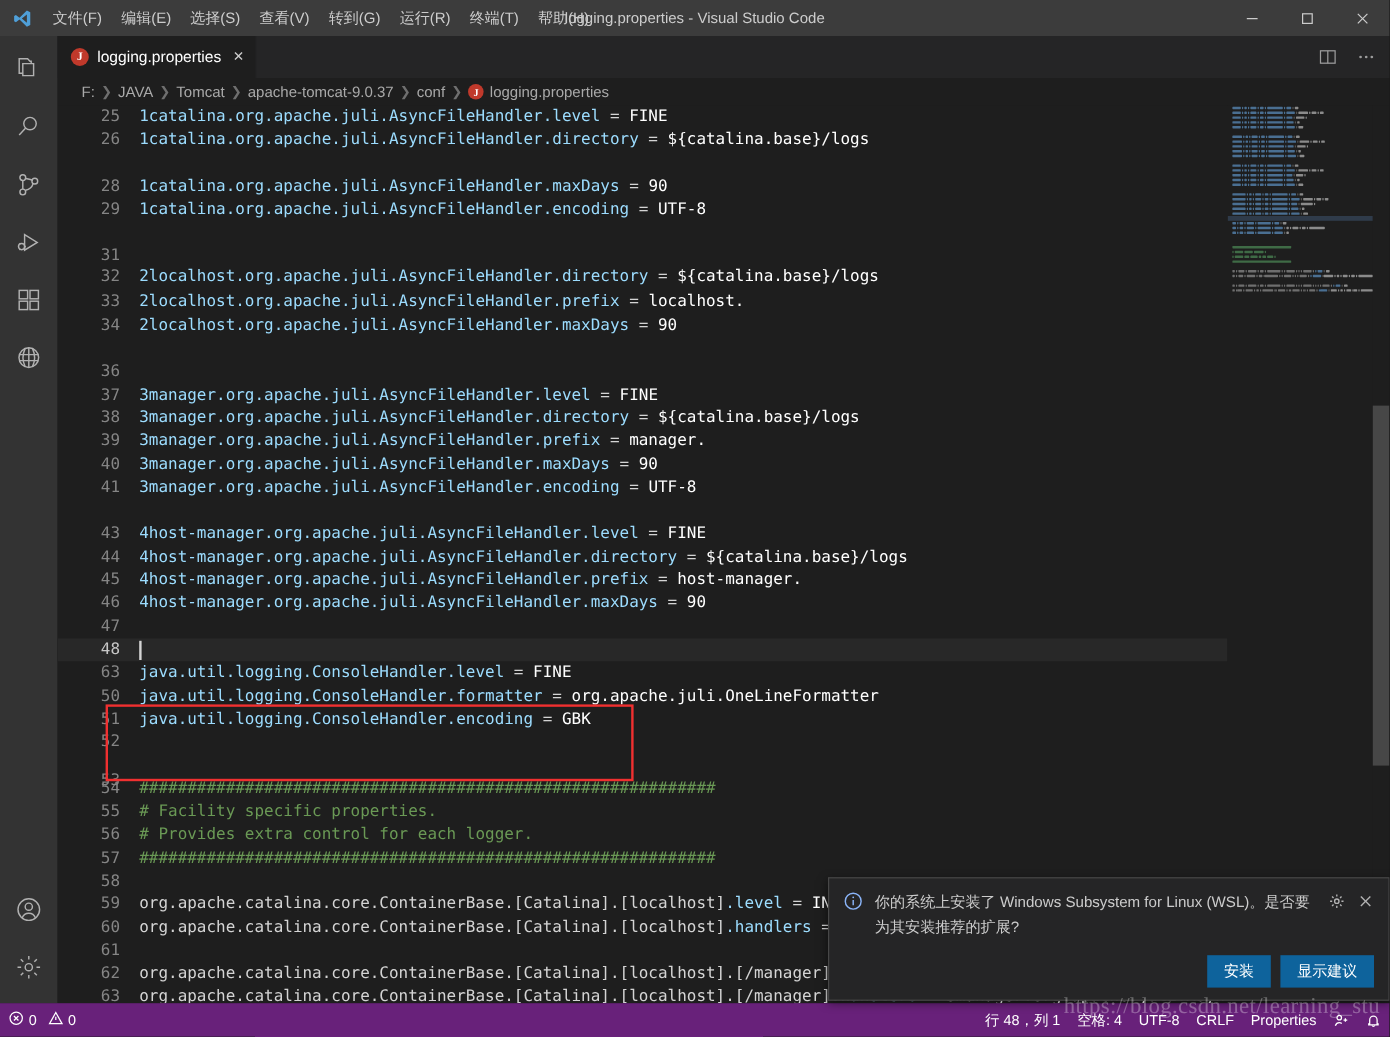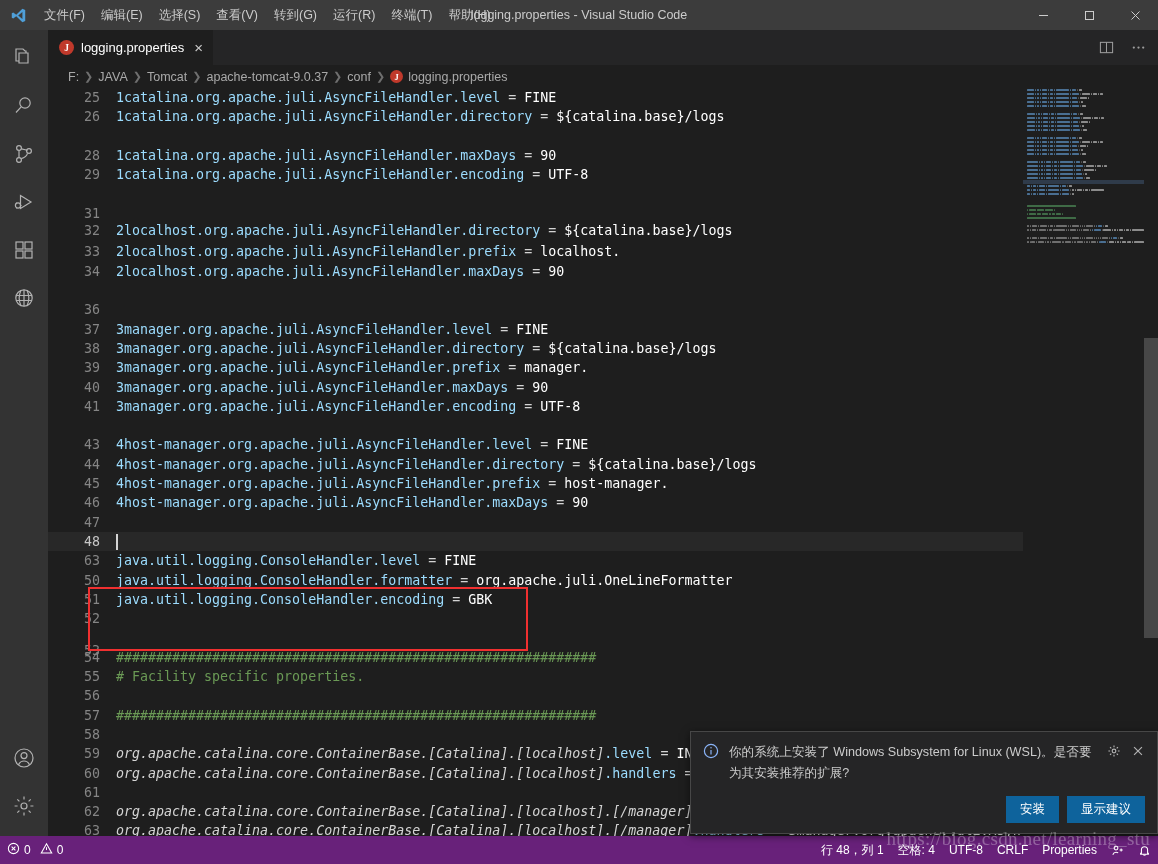--- a/index.html
+++ b/index.html
@@ -91,21 +91,21 @@
     font-family: "DejaVu Sans Mono", monospace; font-size: 13.3px;
   }
   .line.active { background: #282828; }
   .ln {
     position: absolute; left: 0; width: 52px; text-align: right;
     color: #858585; font-family: "DejaVu Sans Mono", monospace; font-size: 13.3px;
   }
   .line.active .ln { color: #c6c6c6; }
   .ltext { position: absolute; left: 68px; white-space: pre; }
   .k  { color: #9cdcfe; }
-  .kw { color: #d4d4d4; font-style: italic; }
+  .kw { color: #d4d4d4; }
   .v  { color: #ffffff; }
   .eq { color: #d4d4d4; }
   .cm { color: #6a9955; }
   .cursor {
     position: absolute; left: 68px; top: 2px; width: 1.6px; height: 16px; background: #d4d4d4;
   }
 
   
   .annot {
     position: absolute; border: 2.5px solid #f03030; pointer-events: none; z-index: 6;
@@ -335,21 +335,21 @@
         <div class="line" style="top: 405.3px; position: absolute; left: 0px; width: 975px;"><span class="ln">46</span><span class="ltext"><span class="k">4host-manager.org.apache.juli.AsyncFileHandler.maxDays</span><span class="eq"> = </span><span class="v">90</span></span></div>
         <div class="line" style="top: 424.6px; position: absolute; left: 0px; width: 975px;"><span class="ln">47</span></div>
         <div class="line active" style="top: 443.9px; position: absolute; left: 0px; width: 975px;"><span class="ln">48</span><span class="ltext"></span><span class="cursor"></span></div>
         <div class="line" style="top: 463.2px; position: absolute; left: 0px; width: 975px;"><span class="ln">63</span><span class="ltext"><span class="k">java.util.logging.ConsoleHandler.level</span><span class="eq"> = </span><span class="v">FINE</span></span></div>
         <div class="line" style="top: 482.5px; position: absolute; left: 0px; width: 975px;"><span class="ln">50</span><span class="ltext"><span class="k">java.util.logging.ConsoleHandler.formatter</span><span class="eq"> = </span><span class="v">org.apache.juli.OneLineFormatter</span></span></div>
         <div class="line" style="top: 501.8px; position: absolute; left: 0px; width: 975px;"><span class="ln">51</span><span class="ltext"><span class="k">java.util.logging.ConsoleHandler.encoding</span><span class="eq"> = </span><span class="v">GBK</span></span></div>
         <div class="line" style="top: 521.1px; position: absolute; left: 0px; width: 975px;"><span class="ln">52</span><span class="ltext"></span></div>
         <div class="line" style="top: 553px; position: absolute; left: 0px; width: 975px;"><span class="ln">53</span><span class="ltext"></span></div>
         <div class="line" style="top: 559.7px; position: absolute; left: 0px; width: 975px;"><span class="ln">54</span><span class="ltext"><span class="cm">############################################################</span></span></div>
         <div class="line" style="top: 579px; position: absolute; left: 0px; width: 975px;"><span class="ln">55</span><span class="ltext"><span class="cm"># Facility specific properties.</span></span></div>
-        <div class="line" style="top: 598.3px; position: absolute; left: 0px; width: 975px;"><span class="ln">56</span></div>
+        <div class="line" style="top: 598.3px; position: absolute; left: 0px; width: 975px;"><span class="ln">56</span><span class="ltext"><span class="cm"># Provides extra control for each logger.</span></span></div>
         <div class="line" style="top: 617.6px; position: absolute; left: 0px; width: 975px;"><span class="ln">57</span><span class="ltext"><span class="cm">############################################################</span></span></div>
         <div class="line" style="top: 636.9px; position: absolute; left: 0px; width: 975px;"><span class="ln">58</span><span class="ltext"></span></div>
         <div class="line" style="top: 656.2px; position: absolute; left: 0px; width: 975px;"><span class="ln">59</span><span class="ltext"><span class="kw">org.apache.catalina.core.ContainerBase.[Catalina].[localhost]</span><span class="k">.level</span><span class="eq"> = </span><span class="v">INFO</span></span></div>
         <div class="line" style="top: 675.5px; position: absolute; left: 0px; width: 975px;"><span class="ln">60</span><span class="ltext"><span class="kw">org.apache.catalina.core.ContainerBase.[Catalina].[localhost]</span><span class="k">.handlers</span><span class="eq"> = </span><span class="v">2localhost.org.apache.juli.AsyncFileHandler</span></span></div>
         <div class="line" style="top: 694.8px; position: absolute; left: 0px; width: 975px;"><span class="ln">61</span><span class="ltext"></span></div>
         <div class="line" style="top: 714.1px; position: absolute; left: 0px; width: 975px;"><span class="ln">62</span><span class="ltext"><span class="kw">org.apache.catalina.core.ContainerBase.[Catalina].[localhost].[/manager]</span><span class="k">.level</span><span class="eq"> = </span><span class="v">INFO</span></span></div>
         <div class="line" style="top: 733.4px; position: absolute; left: 0px; width: 975px;"><span class="ln">63</span><span class="ltext"><span class="kw">org.apache.catalina.core.ContainerBase.[Catalina].[localhost].[/manager]</span><span class="k">.handlers</span><span class="eq"> = </span><span class="v">3manager.org.apache.juli.AsyncFileHandler</span></span></div>
       </div>
     <div class="annot" id="annot-box" style="left: 40px; top: 498.8px; width: 440px; height: 63.9px; border-color: rgb(240, 48, 48);"></div>
     <div class="minimap" id="minimap">

